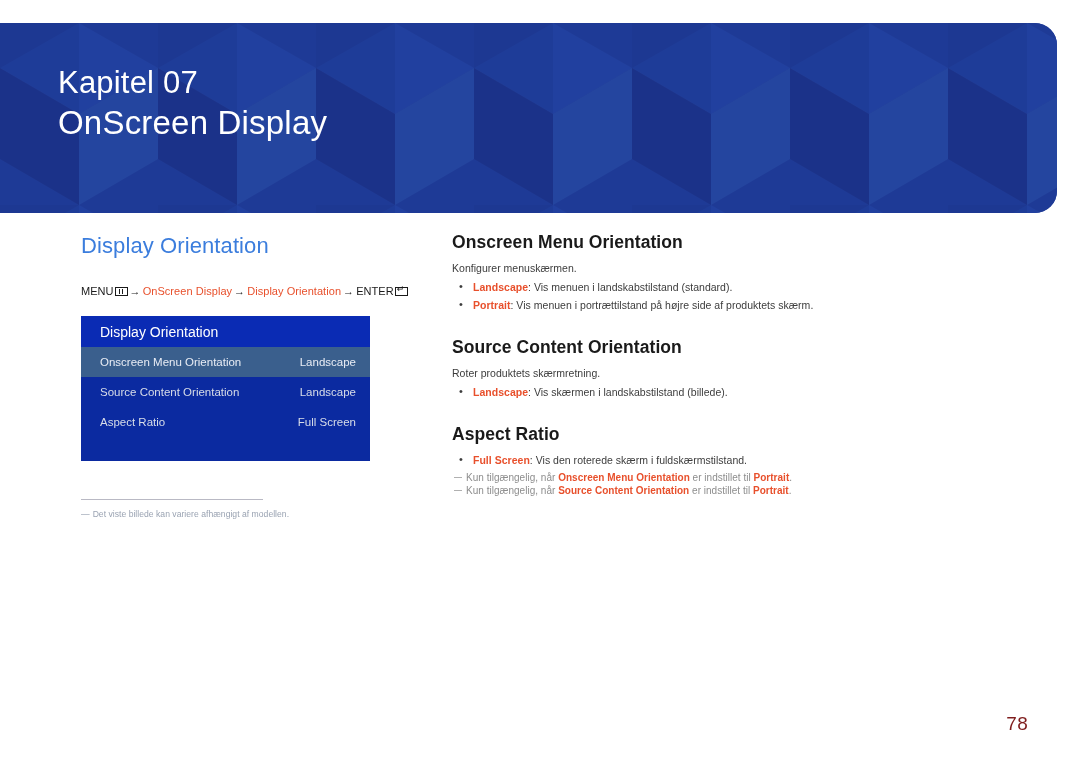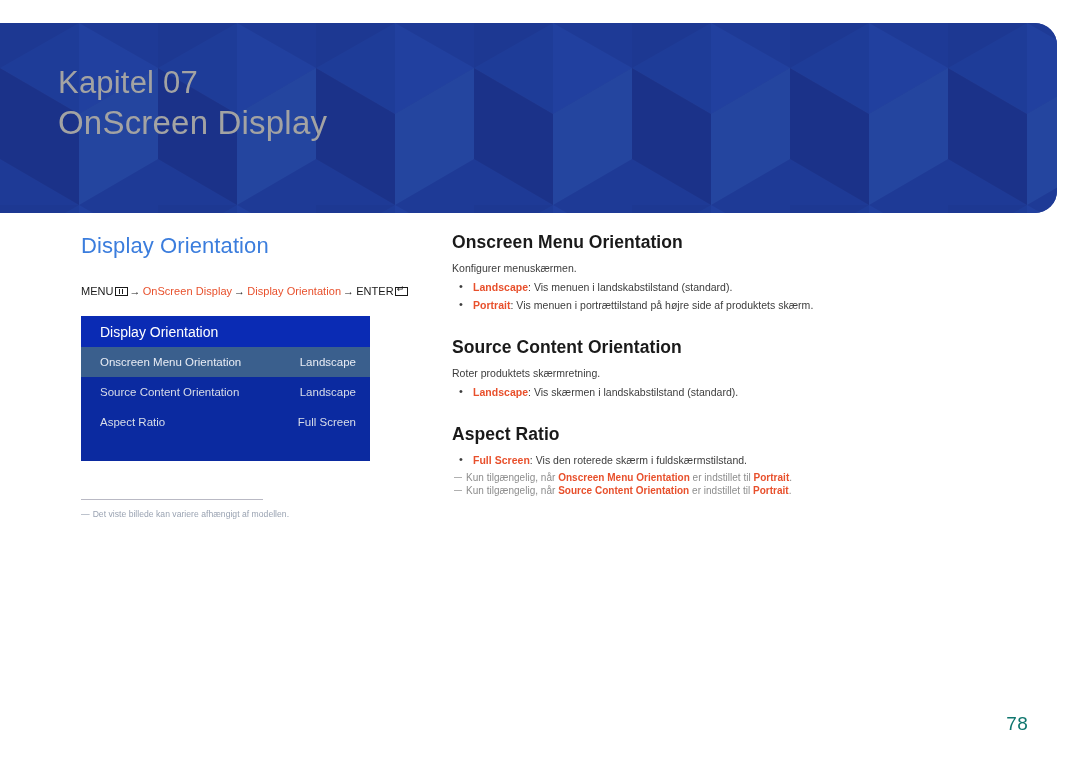--- a/index.html
+++ b/index.html
@@ -30,21 +30,21 @@
   .banner-pattern {
     position: absolute;
     inset: 0;
     width: 100%;
     height: 100%;
   }
   .banner-text {
     position: absolute;
     left: 58px;
     top: 42px;
-    color: #a3a3a3;
+    color: #ffffff;
     line-height: 1.16;
   }
   .banner-chapter {
     font-size: 31px;
     font-weight: normal;
     letter-spacing: 0.2px;
     display: block;
   }
   .banner-title {
     font-size: 33px;
@@ -254,21 +254,21 @@
     background: #b0b0b0;
   }
   .note-line .term { color: #e8502c; font-weight: bold; }
 
   
   .page-number {
     position: absolute;
     right: 52px;
     bottom: 28px;
     font-size: 19px;
-    color: #0f766e;
+    color: #7f1d1d;
     letter-spacing: 0.3px;
   }
 </style>
 </head>
 <body>
 
 <div class="banner">
   <svg class="banner-pattern" viewBox="0 0 1057 190" preserveAspectRatio="none">
     <defs>
       <pattern id="cubes" x="0" y="0" width="158" height="182" patternUnits="userSpaceOnUse">
@@ -333,21 +333,21 @@
       <ul class="bullets">
         <li><span class="term">Landscape</span><span>: Vis menuen i landskabstilstand (standard).</span></li>
         <li><span class="term">Portrait</span><span>: Vis menuen i portrættilstand på højre side af produktets skærm.</span></li>
       </ul>
     </div>
 
     <div class="section">
       <h2 class="section-title">Source Content Orientation</h2>
       <p class="section-intro">Roter produktets skærmretning.</p>
       <ul class="bullets">
-        <li><span class="term">Landscape</span><span>: Vis skærmen i landskabstilstand (standard).</span></li>
+        <li><span class="term">Landscape</span><span>: Vis skærmen i landskabstilstand (billede).</span></li>
       </ul>
     </div>
 
     <div class="section">
       <h2 class="section-title">Aspect Ratio</h2>
       <ul class="bullets">
         <li><span class="term">Full Screen</span><span>: Vis den roterede skærm i fuldskærmstilstand.</span></li>
       </ul>
 
       <div class="note-line"><span>Kun tilgængelig, når </span><span class="term">Onscreen Menu Orientation</span><span> er indstillet til </span><span class="term">Portrait</span><span>.</span></div>

